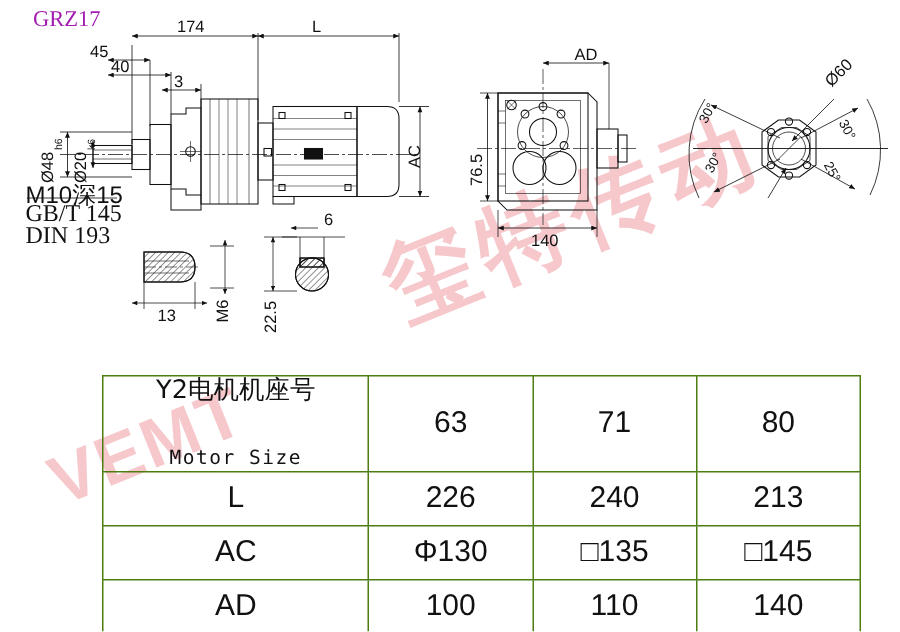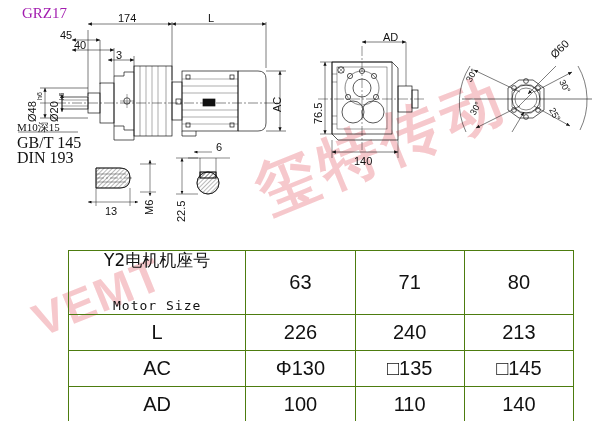--- a/index.html
+++ b/index.html
@@ -363,21 +363,21 @@
   <div class="dim" style="left:383px; top:31px;">AD</div>
   <div class="dim rot90" style="left:312px; top:124px;">76.5</div>
   <div class="dim" style="left:354px; top:155px;">140</div>
 
   <div class="dim" style="left:548px; top:52px; transform:rotate(-45deg); transform-origin:left top;">Ø60</div>
   <div class="dim sm" style="left:464px; top:79px; transform:rotate(-62deg); transform-origin:left top;">30°</div>
   <div class="dim sm" style="left:468px; top:112px; transform:rotate(-62deg); transform-origin:left top;">30°</div>
   <div class="dim sm" style="left:566px; top:78px; transform:rotate(62deg); transform-origin:left top;">30°</div>
   <div class="dim sm" style="left:556px; top:106px; transform:rotate(62deg); transform-origin:left top;">25°</div>
 
-  <div class="note" style="left:17px; top:120px; font-family:Liberation Serif, serif; font-size:11px;">M10深15</div>
+  <div class="note" style="left:17px; top:120px; font-family:Liberation Sans, sans-serif; font-size:16px;">M10深15</div>
   <div class="note" style="left:17px; top:134px;">GB/T 145</div>
   <div class="note" style="left:17px; top:149px;">DIN 193</div>
 
   <table id="spec-table">
     <tbody>
       <tr>
         <td class="label-col hdr-cell">
           <span class="hdr-cjk">Y2电机机座号</span>
           <span class="hdr-lat">Motor Size</span>
         </td>

